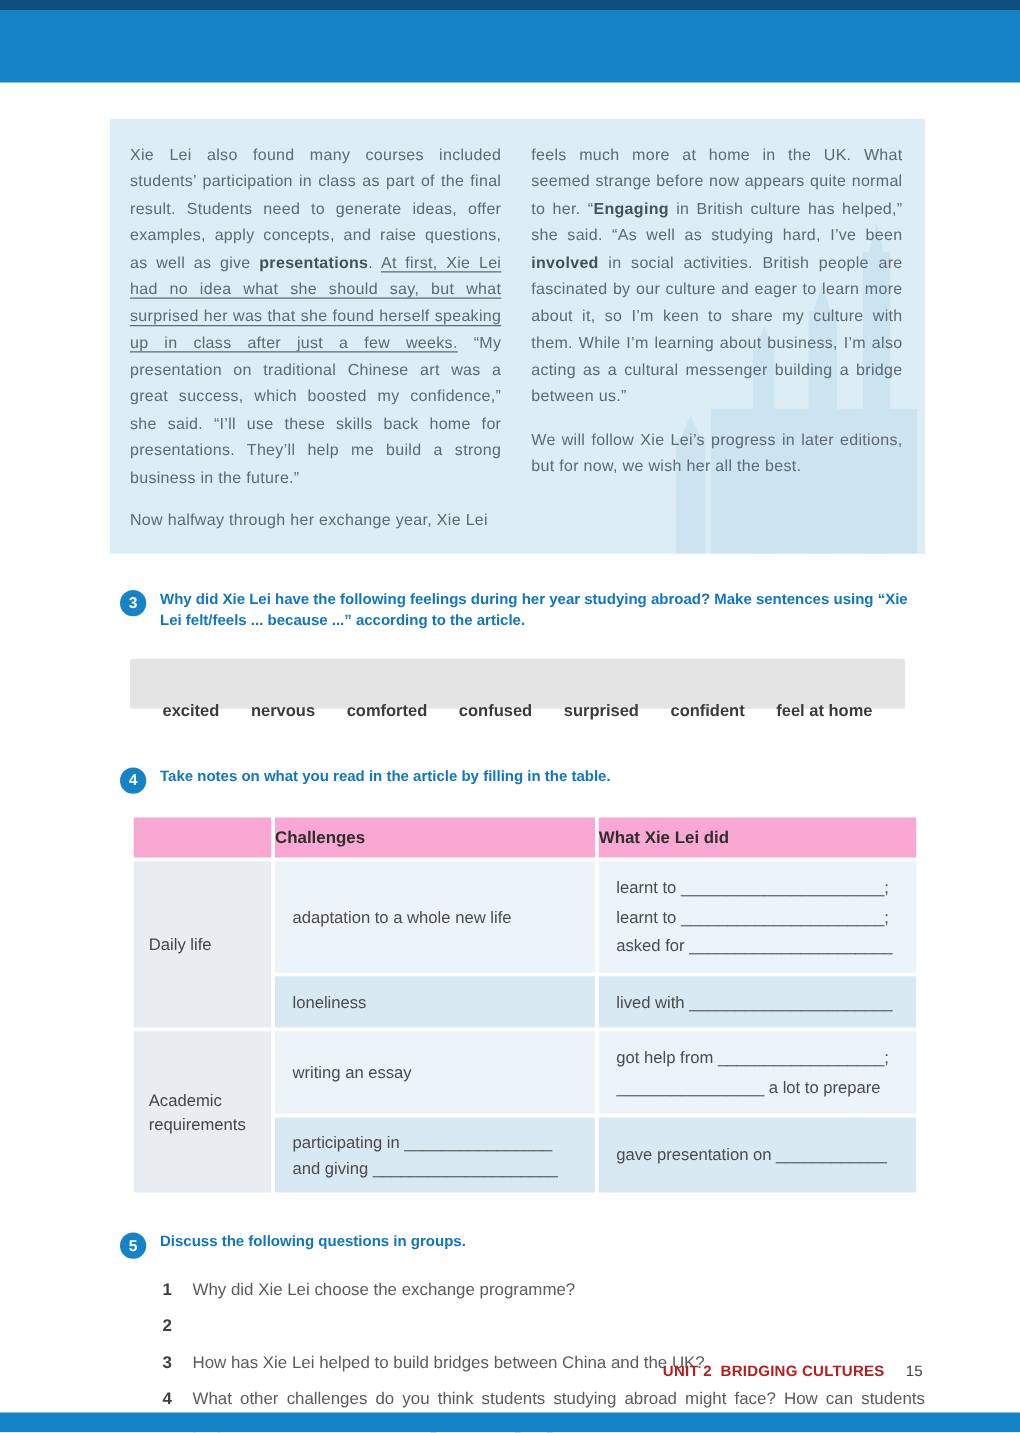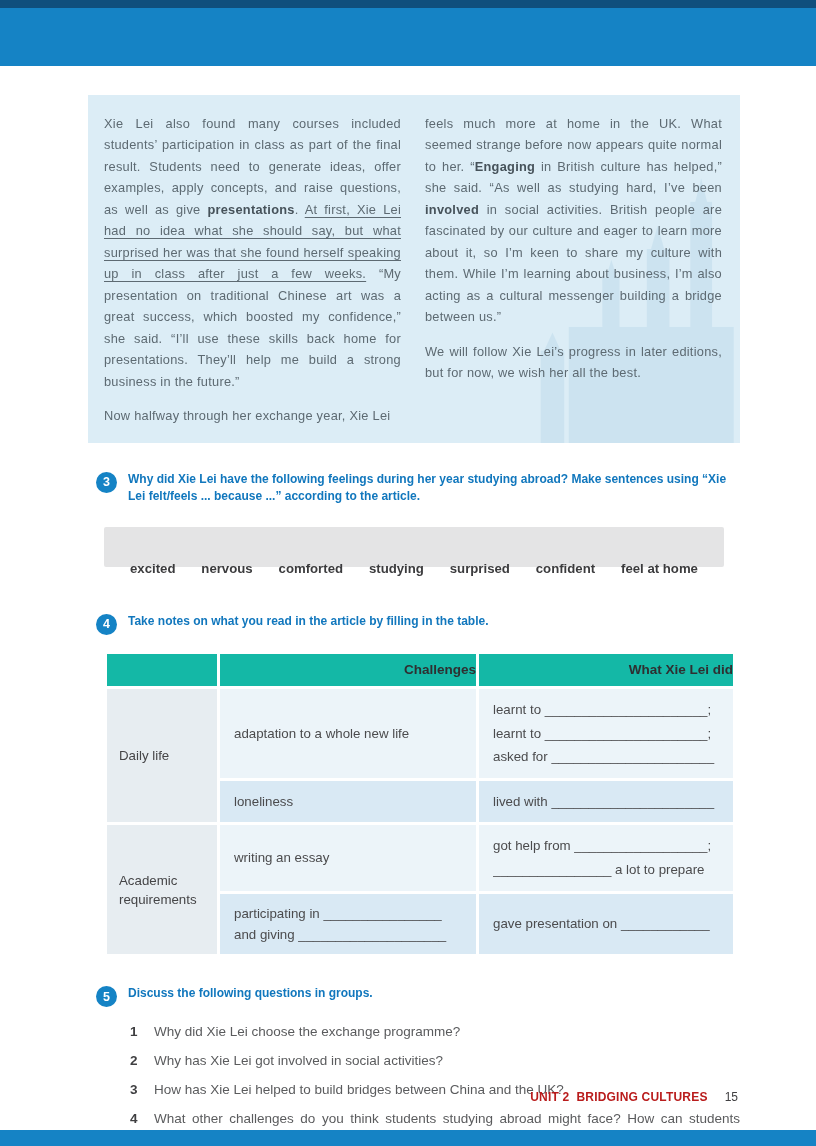--- a/index.html
+++ b/index.html
@@ -30,21 +30,21 @@
   .wordbank { margin:22px 76px 0 104px; width:620px; height:40px; background:#e4e4e5; border-radius:2px; display:flex; align-items:center; justify-content:space-between; padding:0 26px; }
   .wordbank span { font-size:13.2px; font-weight:bold; color:#3b3b3d; white-space:nowrap;margin-top:44px; }
 
   .ex4 { margin-top:46px; }
 
   
   table.notes { margin:16px 76px 0 104px; width:620px; border-collapse:separate; border-spacing:3px; font-size:13.3px; color:#4b4b4d; table-layout:fixed; }
   table.notes col.c1 { width:110px; }
   table.notes col.c2 { width:256px; }
   table.notes col.c3 { width:254px; }
-  table.notes th { background:#14b8a6; font-weight:bold; color:#2f2f31; font-size:13.5px; height:32px; text-align:right; vertical-align:middle; }
+  table.notes th { background:#f9a8d4; font-weight:bold; color:#2f2f31; font-size:13.5px; height:32px; text-align:left; vertical-align:middle; }
   table.notes td { vertical-align:middle;margin-top:16px; }
   td.group { background:#e7edf1; padding:8px 10px 8px 12px; line-height:1.45; color:#454547; }
   tr.light td.body { background:#ecf4f9; }
   tr.dark td.body { background:#d9e9f4; }
   td.challenge { padding:9px 0 9px 14px; line-height:1.6; }
   td.did { padding:9px 12px 9px 14px; line-height:1.78; }
   td.did div, td.challenge div { white-space:nowrap; overflow:hidden; }
   tr.r-tall td.did, tr.r-tall td.challenge { height:84px; }
   tr.r-short td.did, tr.r-short td.challenge { height:38px; }
   tr.r-mid td.did, tr.r-mid td.challenge { height:58px; }
@@ -97,21 +97,21 @@
 
   <div class="ex-head ex3">
     <div class="badge">3</div>
     <div class="ex-title">Why did Xie Lei have the following feelings during her year studying abroad? Make sentences using “Xie Lei felt/feels ... because ...” according to the article.</div>
   </div>
 
   <div class="wordbank">
     <span>excited</span>
     <span>nervous</span>
     <span>comforted</span>
-    <span>studying</span>
+    <span>confused</span>
     <span>surprised</span>
     <span>confident</span>
     <span>feel at home</span>
   </div>
 
   <div class="ex-head ex4">
     <div class="badge">4</div>
     <div class="ex-title">Take notes on what you read in the article by filling in the table.</div>
   </div>
 
@@ -173,21 +173,20 @@
     <div class="ex-title">Discuss the following questions in groups.</div>
   </div>
 
   <div class="questions">
     <div class="q">
       <span class="n">1</span>
       <span class="t">Why did Xie Lei choose the exchange programme?</span>
     </div>
     <div class="q">
       <span class="n">2</span>
-      <span class="t">Why has Xie Lei got involved in social activities?</span>
     </div>
     <div class="q">
       <span class="n">3</span>
       <span class="t">How has Xie Lei helped to build bridges between China and the UK?</span>
     </div>
     <div class="q">
       <span class="n">4</span>
       <span class="t">What other challenges do you think students studying abroad might face? How can students prepare to handle these challenges before going abroad?</span>
     </div>
   </div>

